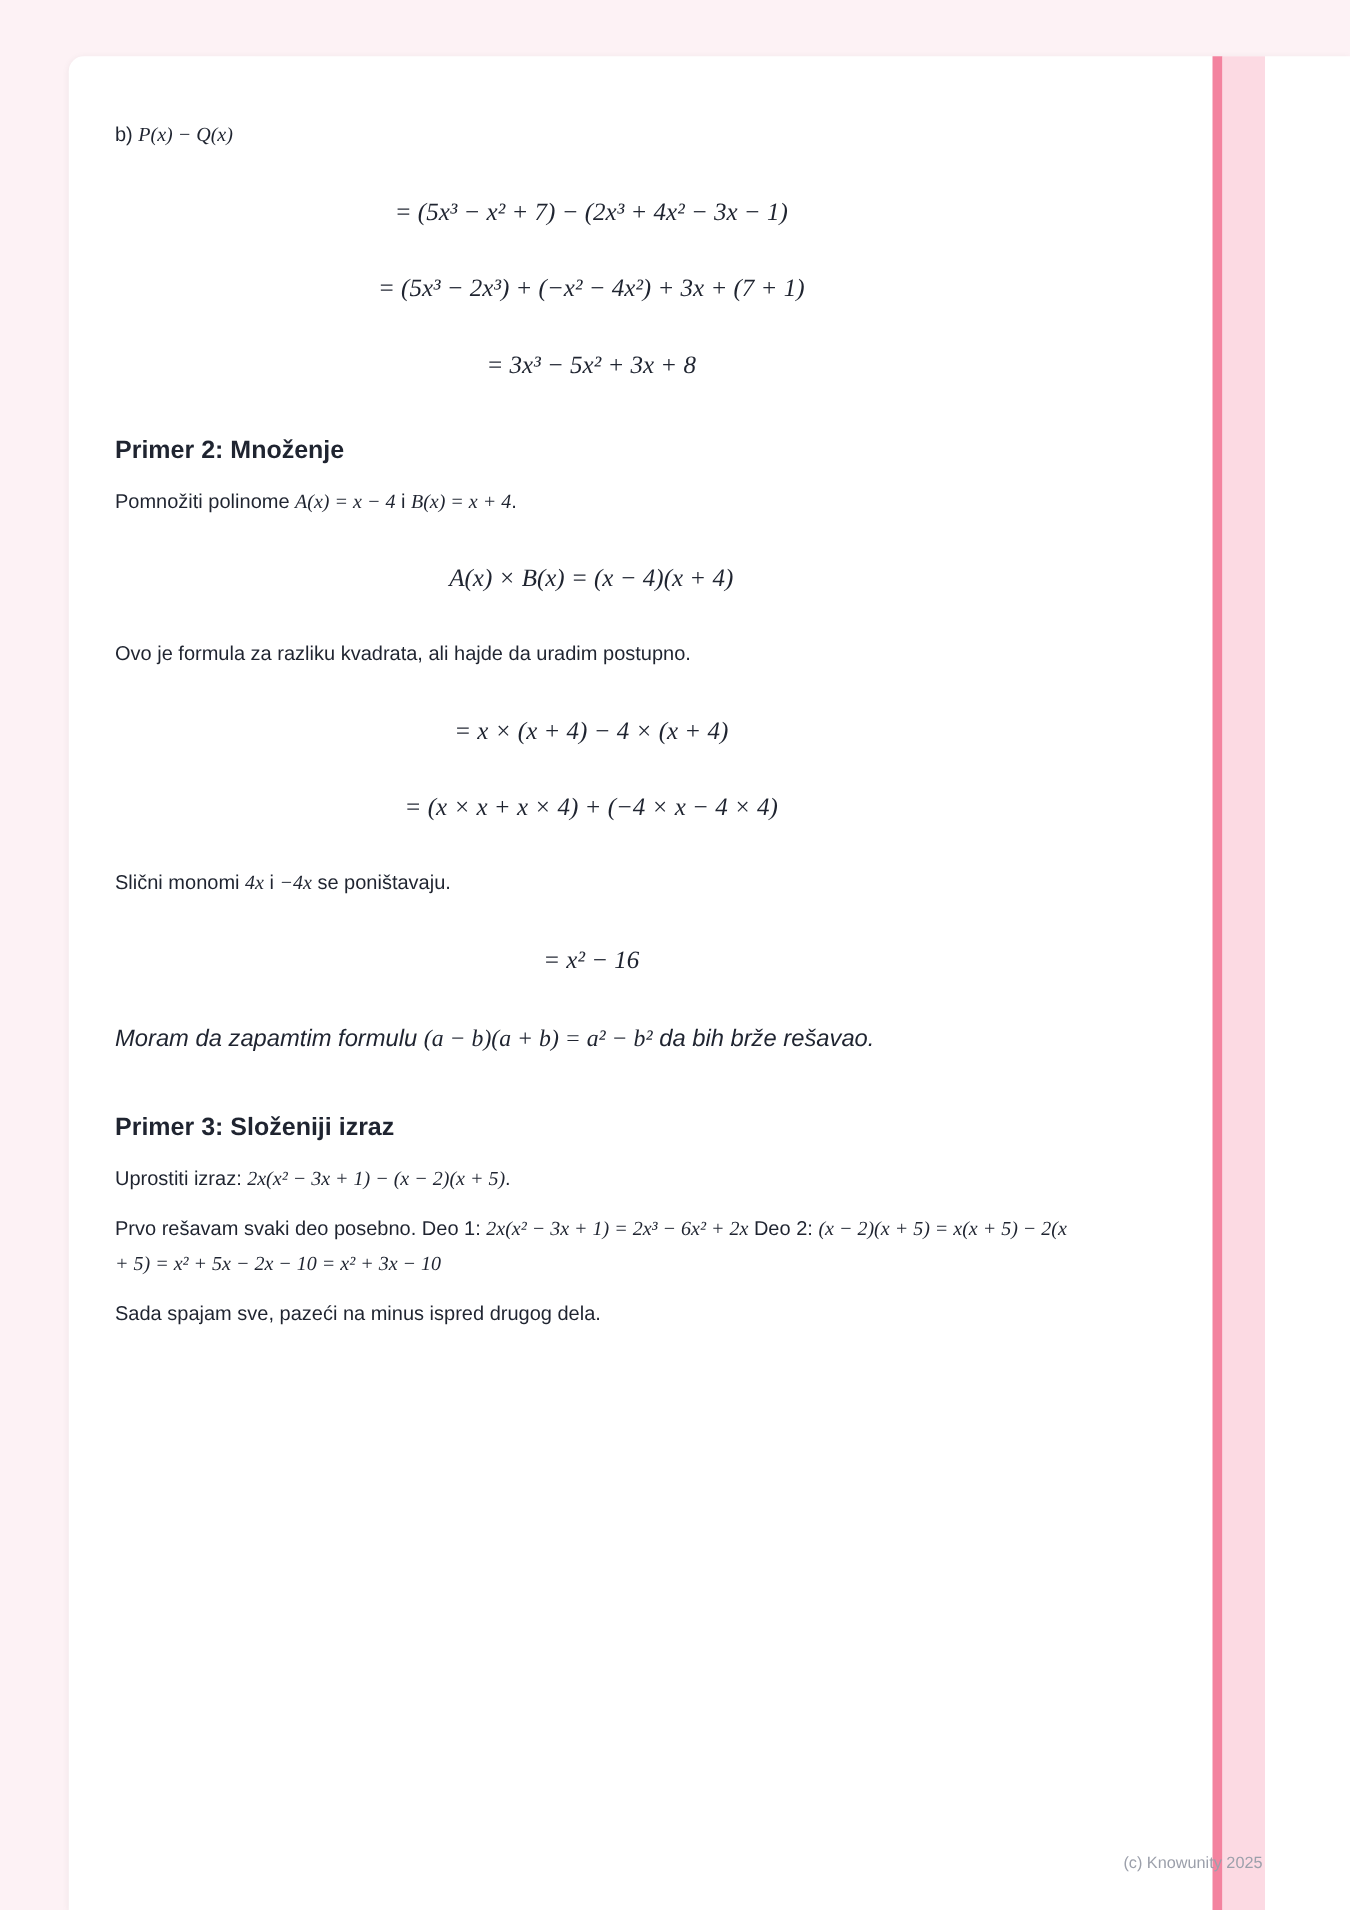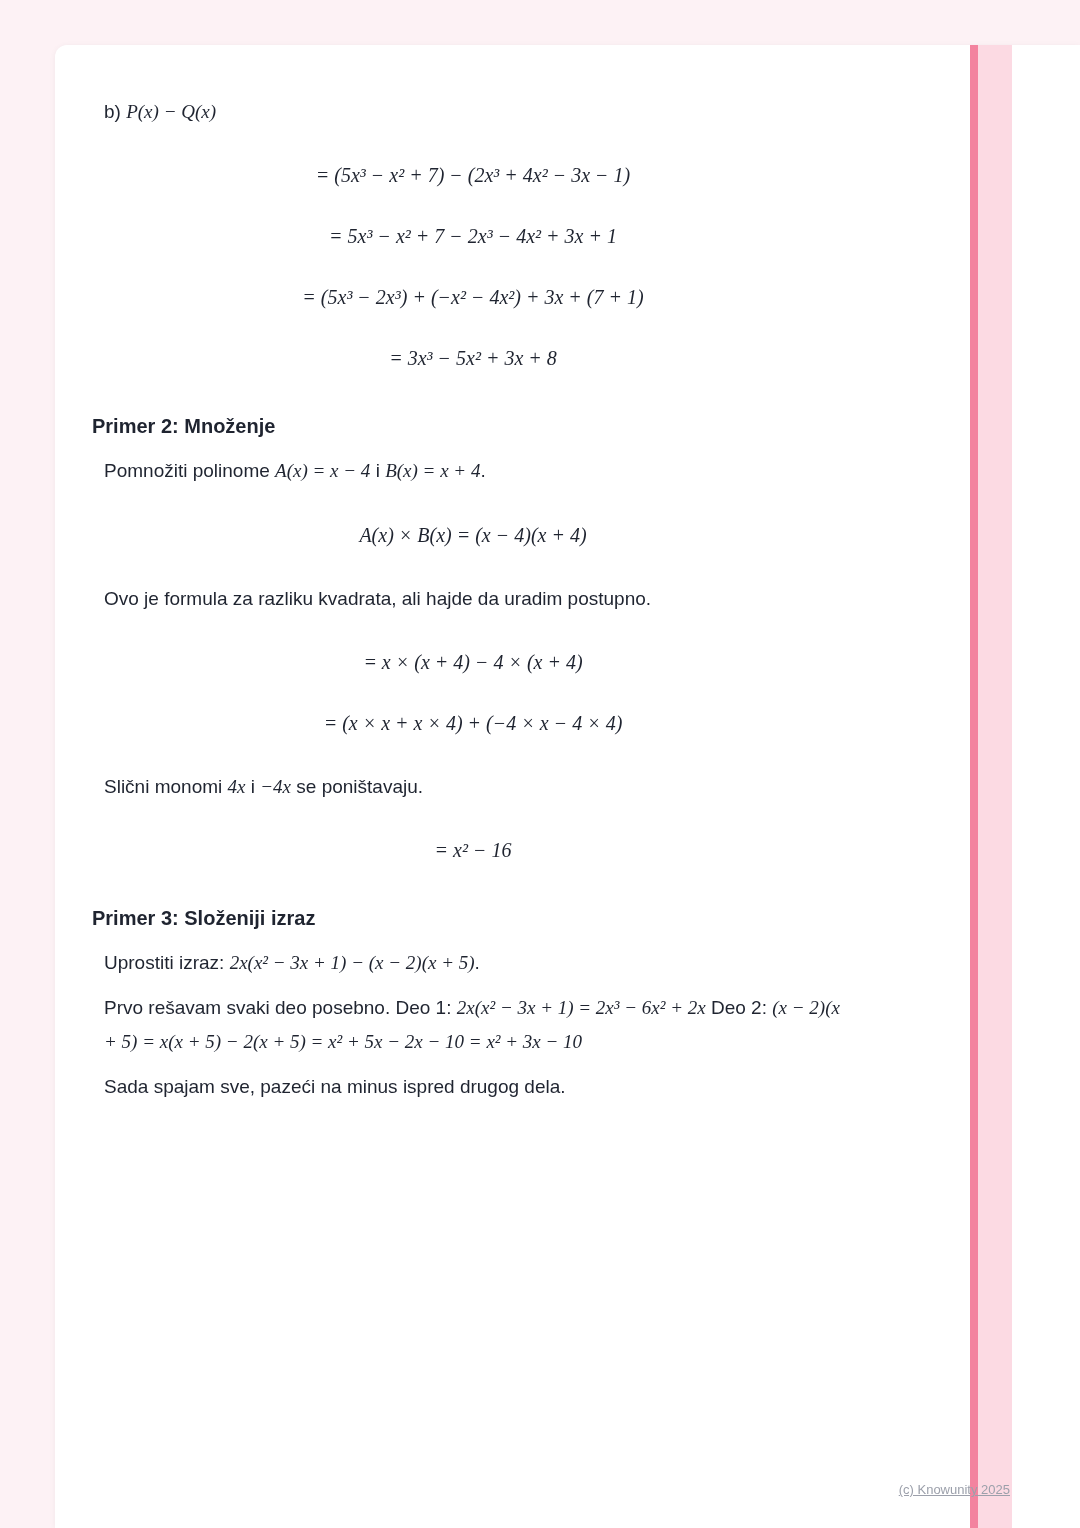--- a/index.html
+++ b/index.html
@@ -23,22 +23,22 @@
   }
   .content {
     position: absolute;
     left: 37px;
     top: 38px;
     width: 762px;
     color: #1f2430;
   }
   .block { }
   .block.para {
-    margin: 12px 12px;
-    font-size: 19px;
+    margin: 12px 0;
+    font-size: 16px;
     line-height: 1.75;
   }
   .block.equation {
     margin: 33px 0;
     text-align: center;
     font-size: 20px;
     line-height: 1.4;
   }
   .block.heading {
     margin: 40px 0 14px;
@@ -74,41 +74,40 @@
     bottom: 0;
     z-index: 2;
   }
   .footer {
     position: absolute;
     top: 1437px;
     right: 70px;
     font-size: 13px;
     color: #9ca0ab;
     z-index: 4;
-    text-decoration: underline;
   }
 </style>
 </head>
 <body style="background: rgb(253, 242, 245);">
 
 <div class="page" style="background: rgb(255, 255, 255);">
   <div class="content" id="content" style="color: rgb(31, 36, 48);">
       <div class="block para"><span class="run-t">b) </span><span class="run-m">P(x) − Q(x)</span></div>
       <div class="block equation"><span class="run-m">= (5x³ − x² + 7) − (2x³ + 4x² − 3x − 1)</span></div>
-      <div class="block equation"><span class="run-m">= 5x³ − x² + 7 − 2x³ − 4x² + 3x + 1</span></div>
       <div class="block equation"><span class="run-m">= (5x³ − 2x³) + (−x² − 4x²) + 3x + (7 + 1)</span></div>
       <div class="block equation"><span class="run-m">= 3x³ − 5x² + 3x + 8</span></div>
       <div class="block heading"><span class="run-t">Primer 2: Množenje</span></div>
       <div class="block para"><span class="run-t">Pomnožiti polinome </span><span class="run-m">A(x) = x − 4</span><span class="run-t"> i </span><span class="run-m">B(x) = x + 4</span><span class="run-t">.</span></div>
       <div class="block equation"><span class="run-m">A(x) × B(x) = (x − 4)(x + 4)</span></div>
       <div class="block para"><span class="run-t">Ovo je formula za razliku kvadrata, ali hajde da uradim postupno.</span></div>
       <div class="block equation"><span class="run-m">= x × (x + 4) − 4 × (x + 4)</span></div>
       <div class="block equation"><span class="run-m">= (x × x + x × 4) + (−4 × x − 4 × 4)</span></div>
       <div class="block para"><span class="run-t">Slični monomi </span><span class="run-m">4x</span><span class="run-t"> i </span><span class="run-m">−4x</span><span class="run-t"> se poništavaju.</span></div>
       <div class="block equation"><span class="run-m">= x² − 16</span></div>
+      <div class="block note"><span class="run-ti">Moram da zapamtim formulu </span><span class="run-m">(a − b)(a + b) = a² − b²</span><span class="run-ti"> da bih brže rešavao.</span></div>
       <div class="block heading"><span class="run-t">Primer 3: Složeniji izraz</span></div>
       <div class="block para"><span class="run-t">Uprostiti izraz: </span><span class="run-m">2x(x² − 3x + 1) − (x − 2)(x + 5)</span><span class="run-t">.</span></div>
       <div class="block para"><span class="run-t">Prvo rešavam svaki deo posebno. Deo 1: </span><span class="run-m">2x(x² − 3x + 1) = 2x³ − 6x² + 2x</span><span class="run-t"> Deo 2: </span><span class="run-m">(x − 2)(x + 5) = x(x + 5) − 2(x + 5) = x² + 5x − 2x − 10 = x² + 3x − 10</span></div>
       <div class="block para"><span class="run-t">Sada spajam sve, pazeći na minus ispred drugog dela.</span></div>
     </div>
   <div class="footer" style="color: rgb(156, 160, 171);">(c) Knowunity 2025</div>
 </div>
 <div class="stripe-dark" id="stripe-dark" style="background: rgb(243, 131, 159);"></div>
 <div class="stripe-light" id="stripe-light" style="background: rgb(252, 218, 227);"></div>
 

